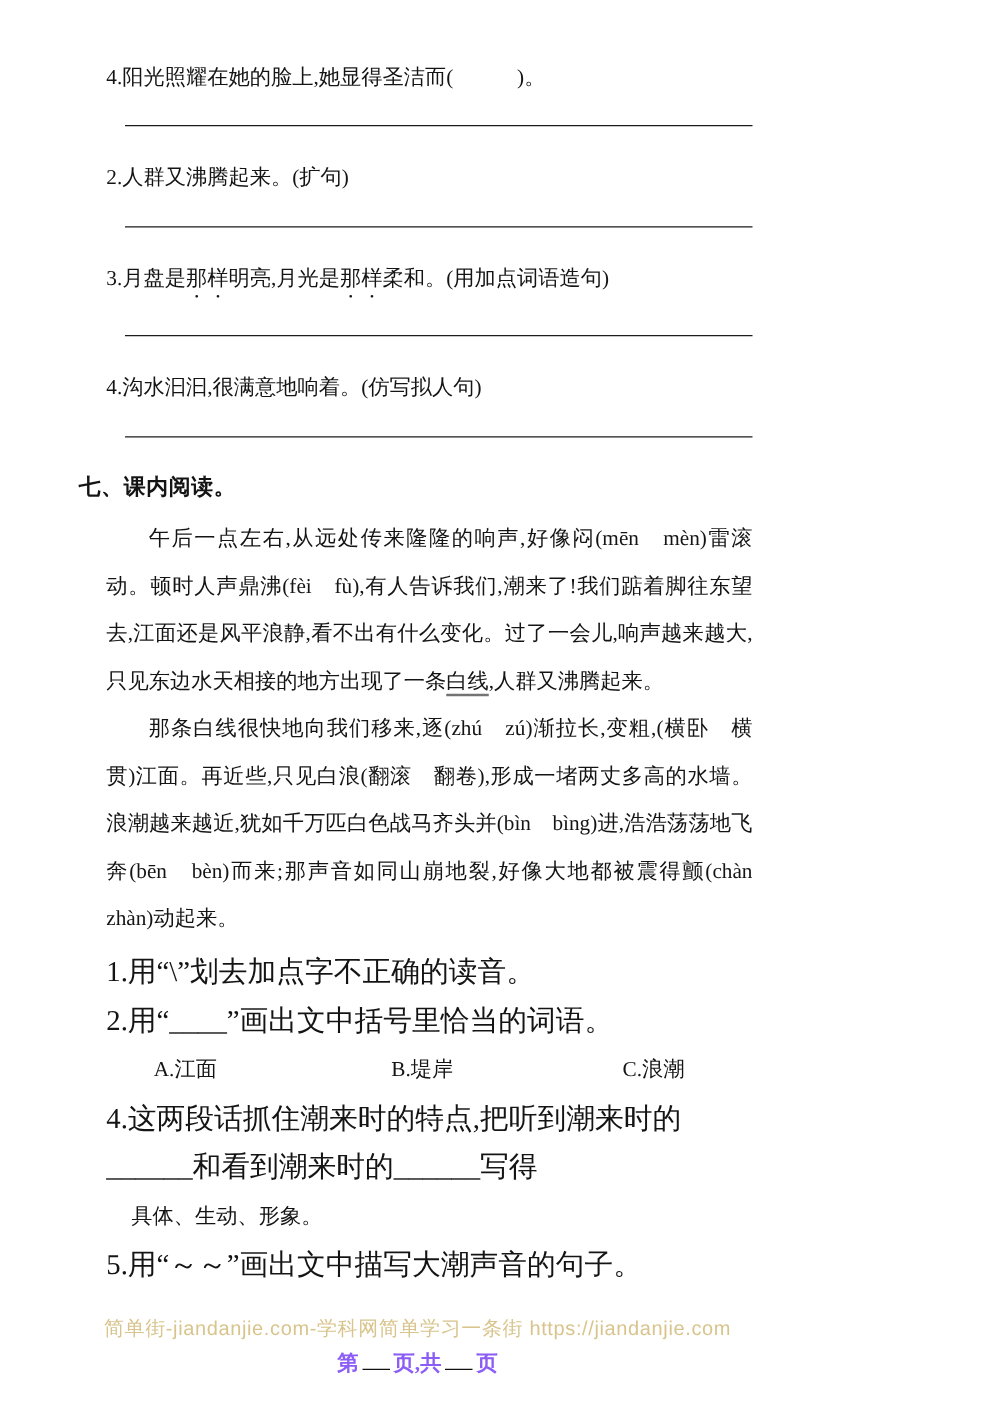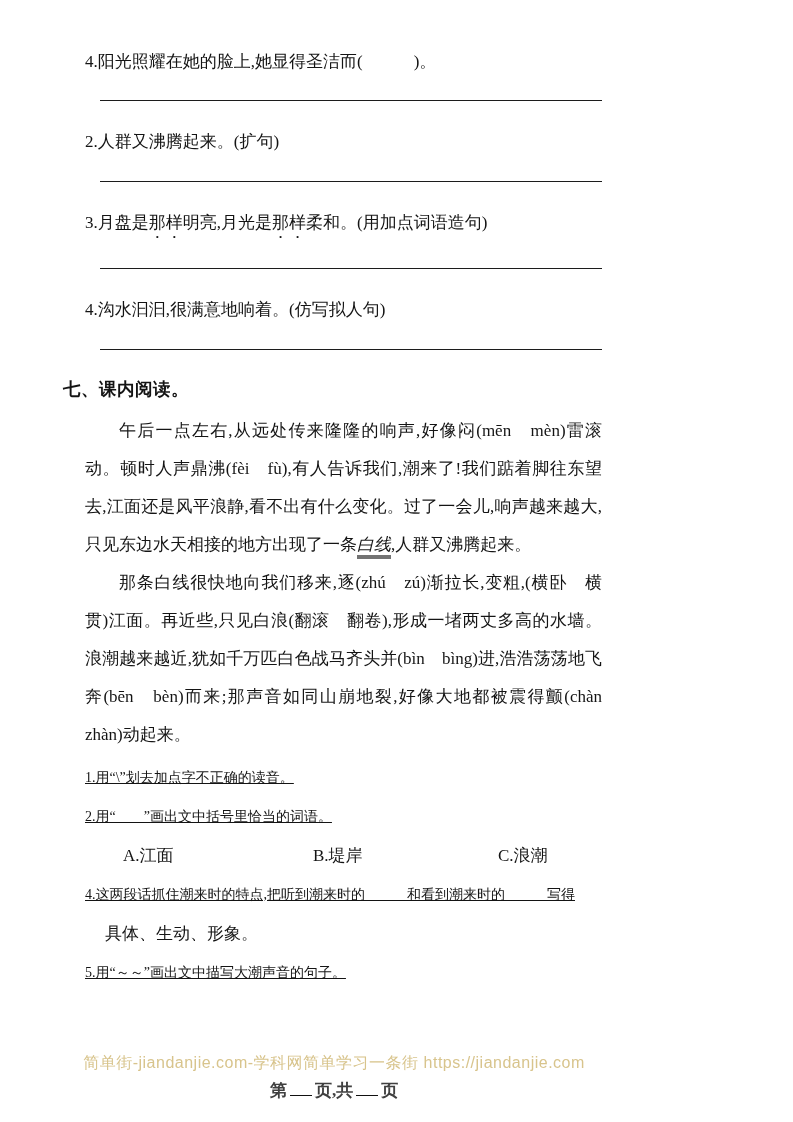--- a/index.html
+++ b/index.html
@@ -33,40 +33,40 @@
     margin-left:22px;
   }
 
   .dot-em {
     -webkit-text-emphasis-style: dot;
     -webkit-text-emphasis-position: under;
     text-emphasis-style: dot;
     text-emphasis-position: under left;
   }
 
-  .u-thick { border-bottom:4px solid #737373; padding-bottom:1px;font-style:italic; }
+  .u-thick { border-bottom:2px solid #737373; padding-bottom:1px; }
 
   .q7 { margin-top:4px; }
-  .q7 .q7-line { margin-left:22px; font-size:14px; line-height:39px;text-decoration:underline; }
+  .q7 .q7-line { margin-left:22px; font-size:23px; line-height:39px; }
   .q7 .q7-cont { margin-left:42px; font-size:17px; line-height:39px; }
 
   .options { display:flex; margin-left:60px; font-size:17px; line-height:39px; }
   .options .opt-a { width:190px; }
   .options .opt-b { width:185px; }
 
   .watermark {
     position:absolute; left:0; right:0; bottom:48px;
     text-align:center;
     color:#d8c48c; font-size:16px; letter-spacing:.5px;
     font-family:"Liberation Sans","DejaVu Sans",sans-serif;
   }
 
   .page-label {
     position:absolute; left:0; right:0; bottom:20px;
-    text-align:center; font-weight:700; font-size:17px; color:#404040;
+    text-align:center; font-weight:700; font-size:17px; color:#8b5cf6;
   }
   .page-label .blank {
     display:inline-block; width:22px;
     border-bottom:1px solid #111;
     height:14px; margin:0 3px;
   }
 </style>
 </head>
 <body>
 

